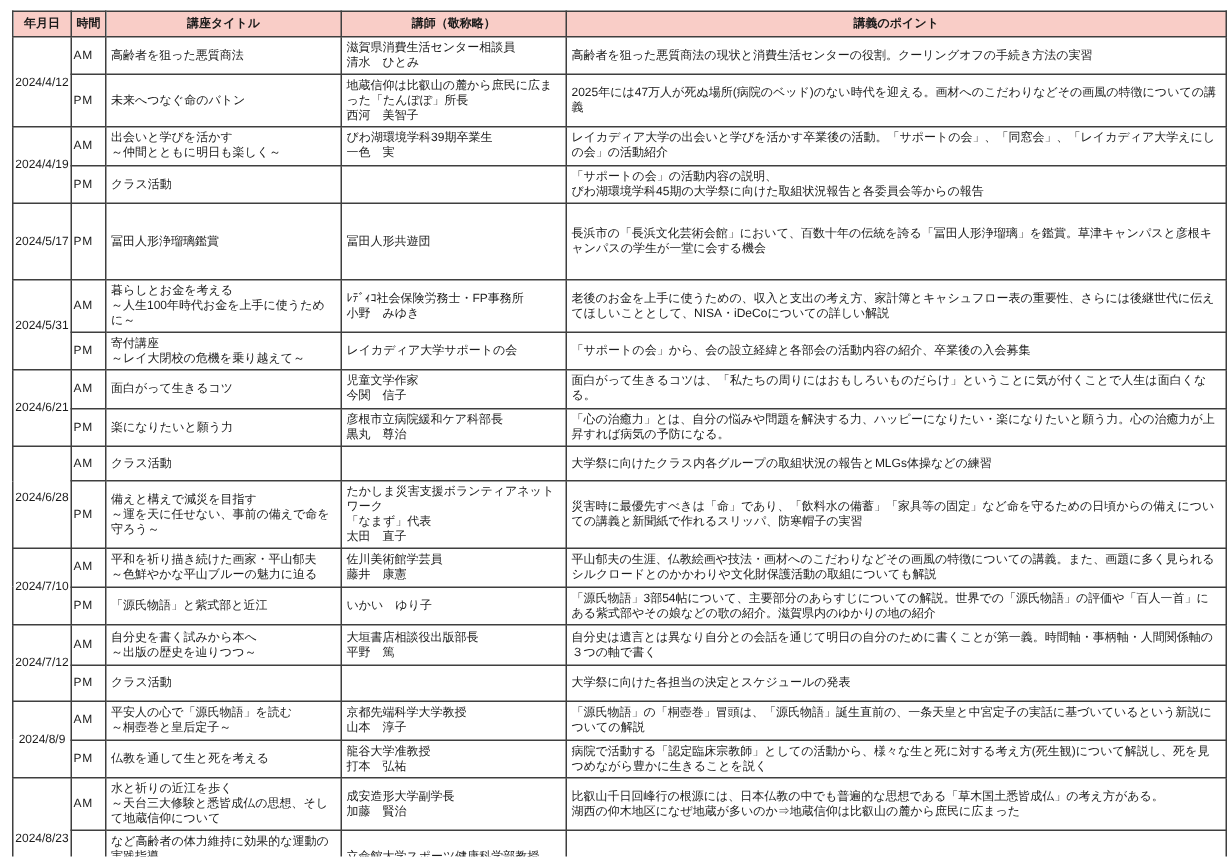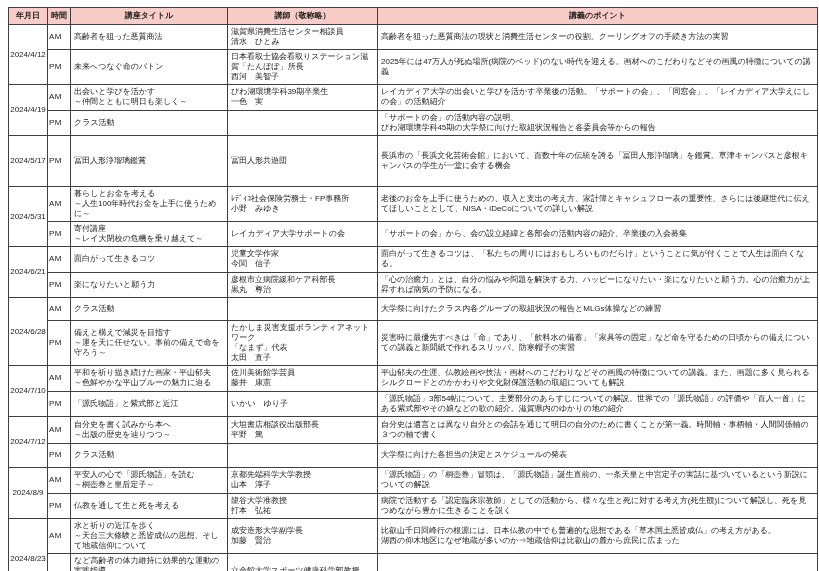--- a/index.html
+++ b/index.html
@@ -58,21 +58,21 @@
           <td class="c-date" rowspan="2">2024/4/12</td>
           <td class="c-time">AM</td>
           <td class="c-title">高齢者を狙った悪質商法</td>
           <td class="c-lecturer">滋賀県消費生活センター相談員
 清水　ひとみ</td>
           <td class="c-points">高齢者を狙った悪質商法の現状と消費生活センターの役割。クーリングオフの手続き方法の実習</td>
         </tr>
         <tr>
           <td class="c-time">PM</td>
           <td class="c-title">未来へつなぐ命のバトン</td>
-          <td class="c-lecturer">日本看取士協会看取りステーション滋賀「たんぽぽ」所長
+          <td class="c-lecturer">地蔵信仰は比叡山の麓から庶民に広まった「たんぽぽ」所長
 西河　美智子</td>
           <td class="c-points">2025年には47万人が死ぬ場所(病院のベッド)のない時代を迎える。画材へのこだわりなどその画風の特徴についての講義</td>
         </tr>
         <tr>
           <td class="c-date" rowspan="2">2024/4/19</td>
           <td class="c-time">AM</td>
           <td class="c-title">出会いと学びを活かす
 ～仲間とともに明日も楽しく～</td>
           <td class="c-lecturer">びわ湖環境学科39期卒業生
 一色　実</td>

